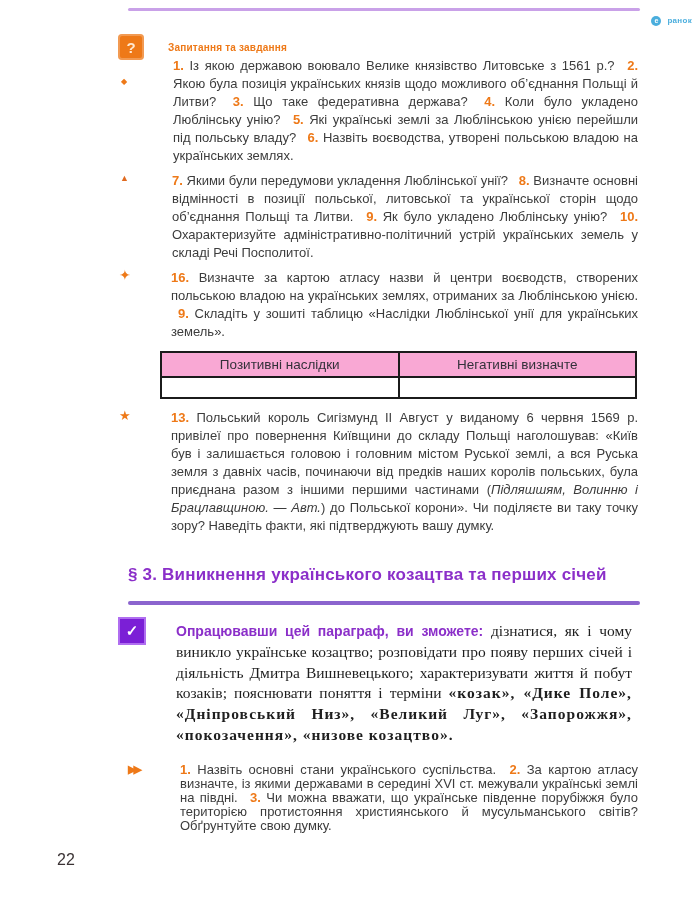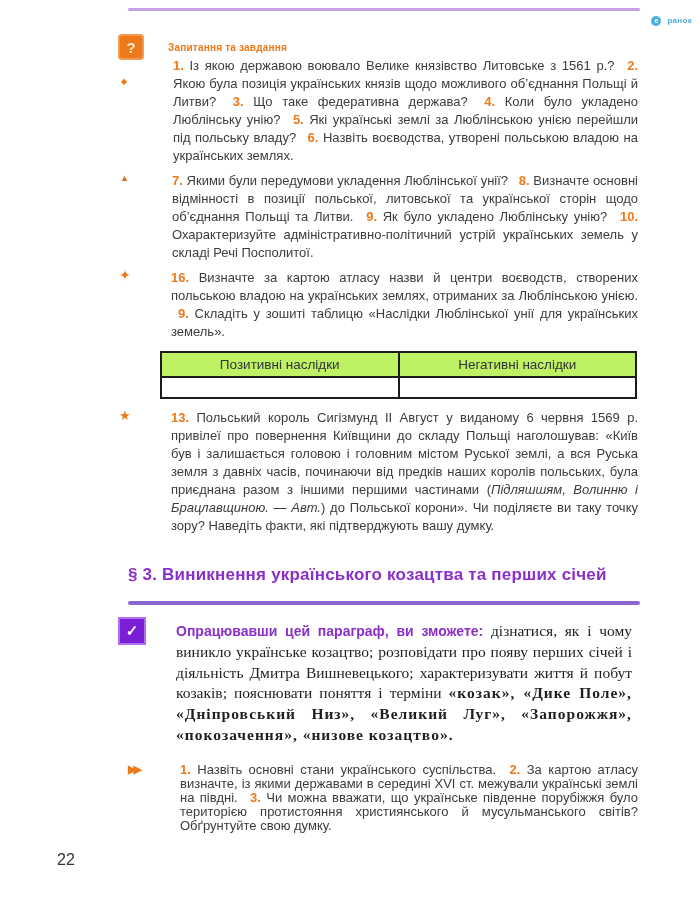--- a/index.html
+++ b/index.html
@@ -75,21 +75,21 @@
   .m-arrows{font-size:11px;letter-spacing:-3px;padding-left:10px;margin-top:2px;font-weight:bold;}
 
   
   .tbl{
     border-collapse:collapse;
     margin:8px 0 0 42px;width:477px;
     table-layout:fixed;
   }
   .tbl th,.tbl td{border:2px solid #1b1b1b;}
   .tbl th{
-    background:#bef264;
+    background:#f9a8d4;
     font-weight:400;font-size:13.5px;color:#33313a;
     padding:4px 10px;text-align:center;
   }
   .tbl td{height:17px;}
 
   
   .section-heading{
     margin:28px 0 16px 10px;
     font-size:17px;font-weight:bold;color:#8b2fc9;
     letter-spacing:.2px;
@@ -158,21 +158,21 @@
 
     <div class="block g3">
       <div class="marker-col m-star4">✦</div>
       <p class="para"><span class="num">16.</span><span> Визначте за картою атласу назви й центри воєводств, створених польською владою на українських землях, отриманих за Люблінською унією. </span><span class="num">9.</span><span> Складіть у зошиті таблицю «Наслідки Люблінської унії для українських земель».</span></p>
     </div>
 
     <table class="tbl">
       <thead>
         <tr>
           <th>Позитивні наслідки</th>
-          <th>Негативні наслідки</th>
+          <th>Негативні визначте</th>
         </tr>
       </thead>
       <tbody>
         <tr>
           <td></td>
           <td></td>
         </tr>
       </tbody>
     </table>
 

